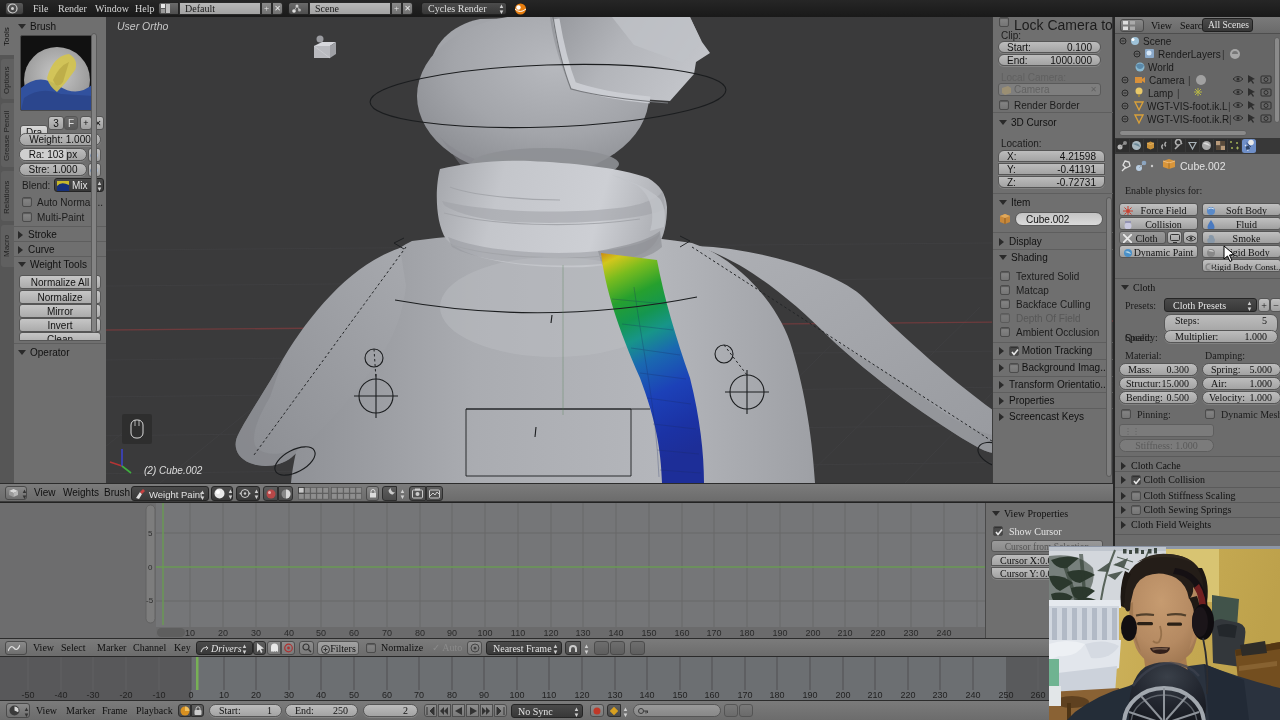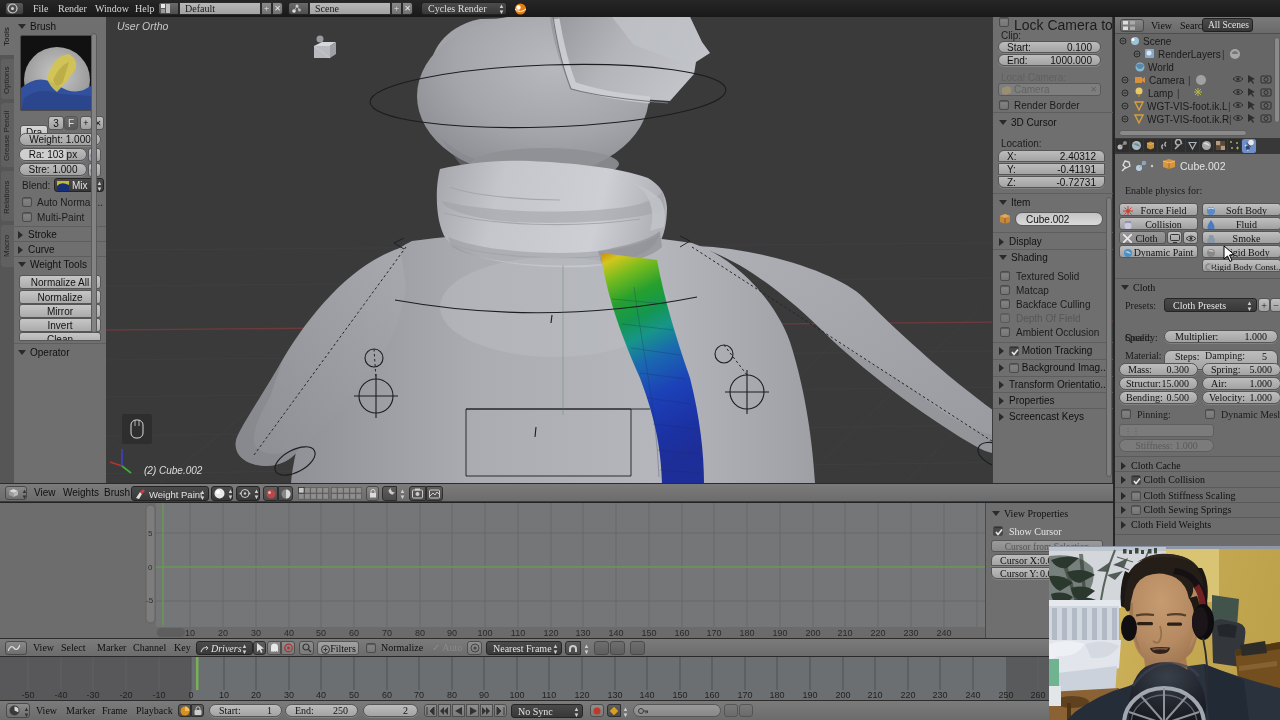--- a/index.html
+++ b/index.html
@@ -388,21 +388,21 @@
       <span style="position:absolute;left:15px;">Camera</span>
         <span style="position:absolute;right:3px;top:0px;font-size:8px;">✕</span>
       </div>
     <div class="chk" style="left:6px;top:83px;"></div>
     <div class="lbl" style="left:21px;top:83px;">Render Border</div>
     <div style="position:absolute;left:0;top:95px;width:120px;height:1px;background:#5e5e5e;"></div>
     <div class="phdr" style="left:6px;top:100px;"><span class="tri"></span>3D Cursor</div>
     <div class="lbl" style="left:8px;top:121px;">Location:</div>
     <div class="slider" style="left:5px;top:133px;width:107px;height:12px;line-height:11px;border-radius:6px 6px 0 0;">
         <span style="float:left;margin-left:8px;">X:</span>
-        <span style="float:right;margin-right:8px;">2.40312</span>
+        <span style="float:right;margin-right:8px;">4.21598</span>
       </div>
     <div class="slider" style="left:5px;top:146px;width:107px;height:12px;line-height:11px;border-radius:0;">
         <span style="float:left;margin-left:8px;">Y:</span>
         <span style="float:right;margin-right:8px;">-0.41191</span>
       </div>
     <div class="slider" style="left:5px;top:159px;width:107px;height:12px;line-height:11px;border-radius:0 0 6px 6px;">
         <span style="float:left;margin-left:8px;">Z:</span>
         <span style="float:right;margin-right:8px;">-0.72731</span>
       </div>
     <div style="position:absolute;left:0;top:176px;width:120px;height:1px;background:#5e5e5e;"></div>
@@ -690,21 +690,21 @@
     <div style="position:absolute;left:0;top:140px;width:167px;height:1px;background:#5a5a5a;"></div>
     <div class="phdr" style="left:6px;top:144px;"><span class="tri"></span>Cloth</div>
     <div class="lbl" style="left:10px;top:162px;">Presets:</div>
     <div class="ddark" style="left:49px;top:160px;width:93px;">
       <span style="position:absolute;left:8px;">Cloth Presets</span>
       <span class="updn" style="left:80px;top:1px;">▲<br>▼</span>
     </div>
     <div class="btn" style="left:143px;top:160px;width:12px;">+</div>
     <div class="btn" style="left:155px;top:160px;width:12px;">−</div>
     <div class="lbl" style="left:10px;top:194px;text-align:center;">Quality:</div>
-    <div class="slider" style="left:49px;top:176px;width:114px;height:20px;margin-top:36px;">
+    <div class="slider" style="left:49px;top:176px;width:114px;height:20px;">
       <span style="float:left;margin-left:10px;">Steps:</span>
       <span style="float:right;margin-right:10px;">5</span>
     </div>
     <div class="lbl" style="left:10px;top:194px;">Speed:</div>
     <div class="slider" style="left:49px;top:192px;width:114px;height:13px;">
       <span style="float:left;margin-left:10px;">Multiplier:</span>
       <span style="float:right;margin-right:10px;">1.000</span>
     </div>
     <div class="lbl" style="left:10px;top:212px;">Material:</div>
     <div class="lbl" style="left:90px;top:212px;">Damping:</div>

